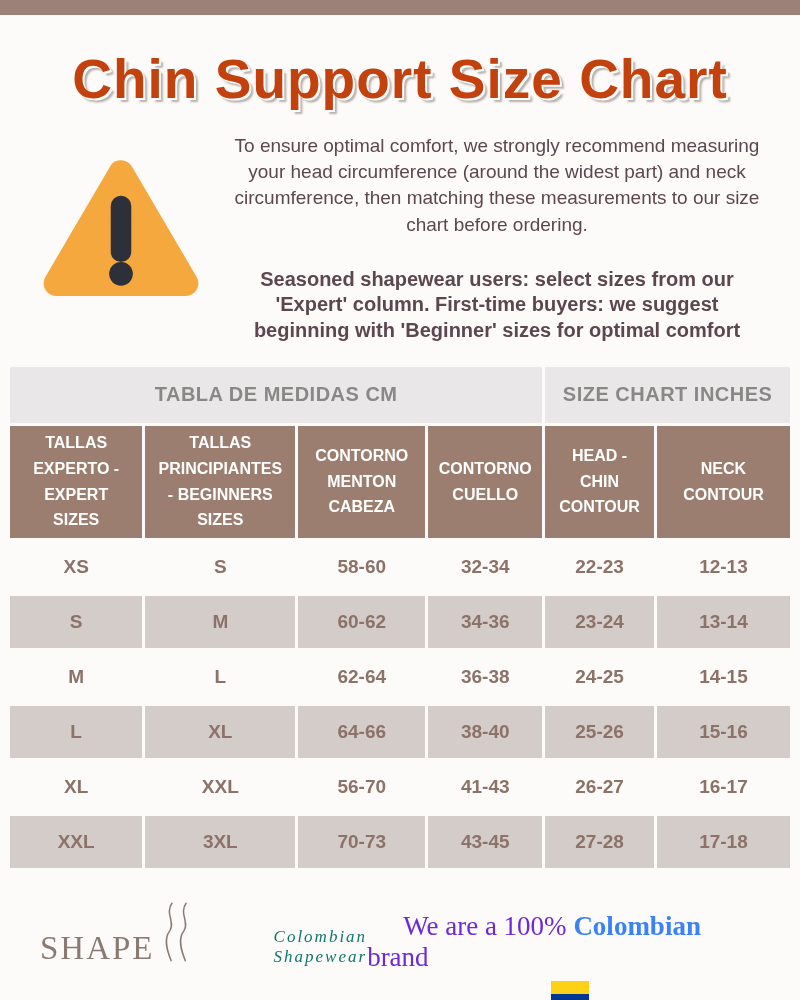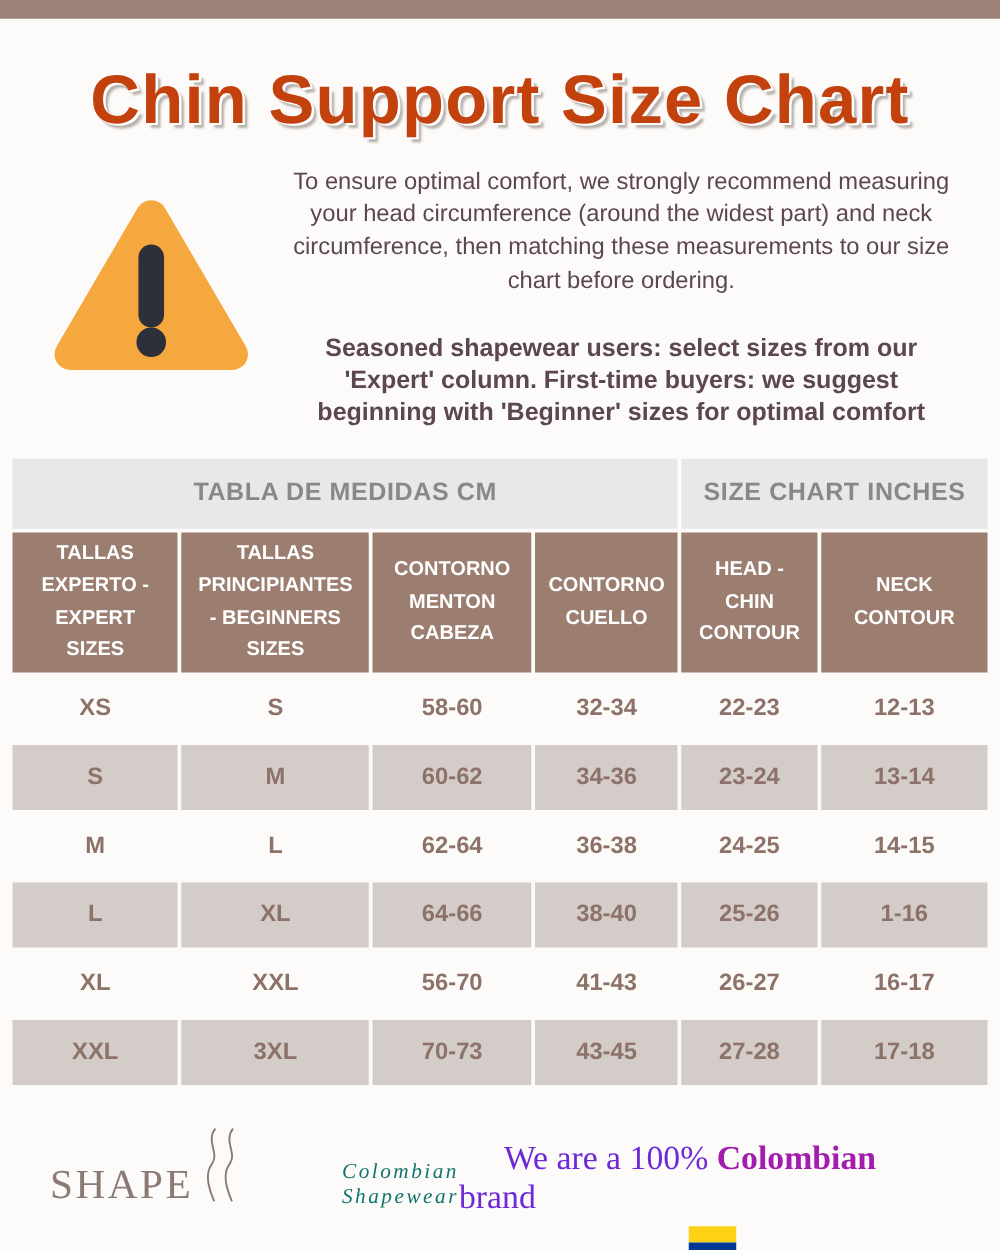--- a/index.html
+++ b/index.html
@@ -121,21 +121,21 @@
     display:flex;
     flex-direction:column;
     align-items:center;
     padding-top:14px;
   }
   .claim {
     font-family:"Liberation Serif", serif;
     font-size:27px;
   }
   .claim .accent { color:#6d28d9;margin-left:36px; }
-  .claim .strong { color:#a21caf; font-weight:700; }
+  .claim .strong { color:#3b82f6; font-weight:700; }
   .flag {
     width:38px; height:27px;
     margin-top:8px;
     display:flex;
     flex-direction:column;
   }
   .flag .y { flex:2; }
   .flag .b { flex:1; }
   .flag .r { flex:1; }
 </style>
@@ -207,21 +207,21 @@
       <td class="cell">36-38</td>
       <td class="cell">24-25</td>
       <td class="cell">14-15</td>
     </tr>
     <tr class="alt">
       <td class="cell">L</td>
       <td class="cell">XL</td>
       <td class="cell">64-66</td>
       <td class="cell">38-40</td>
       <td class="cell">25-26</td>
-      <td class="cell">1-16</td>
+      <td class="cell">15-16</td>
     </tr>
     <tr>
       <td class="cell">XL</td>
       <td class="cell">XXL</td>
       <td class="cell">56-70</td>
       <td class="cell">41-43</td>
       <td class="cell">26-27</td>
       <td class="cell">16-17</td>
     </tr>
     <tr class="alt">

